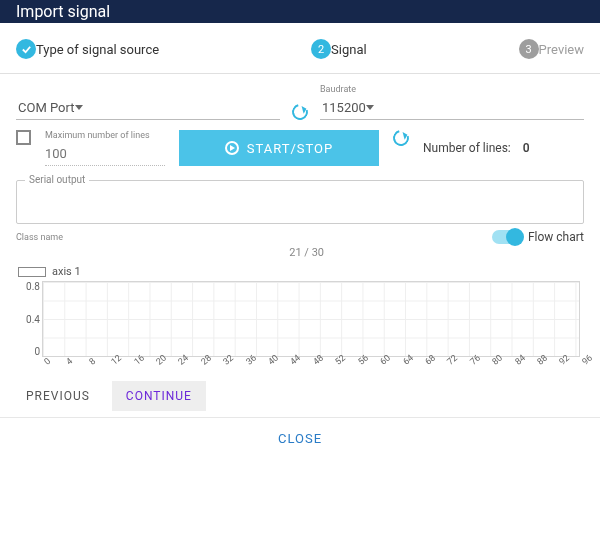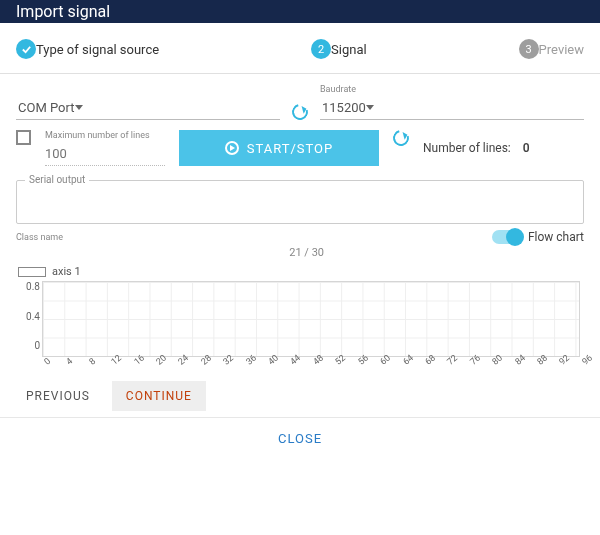--- a/index.html
+++ b/index.html
@@ -37,27 +37,27 @@
 .fieldset-label{position:absolute;top:-7px;left:8px;background:#fff;padding:0 4px;font-size:10px;color:#888}
 .row3{display:flex;align-items:flex-end;gap:30px;margin-bottom:2px}
 .classname{flex:1}
 .toggle-wrap{display:flex;align-items:center;gap:6px;font-size:12px;color:#444}
 .toggle{width:30px;height:14px;background:#a1e1f3;border-radius:8px;position:relative;cursor:pointer}
 .toggle::after{content:"";position:absolute;right:-2px;top:-2px;width:18px;height:18px;background:#33b8e0;border-radius:50%}
 .counter{text-align:right;font-size:11px;color:#888;margin-bottom:6px;padding-right:260px}
 .chart{height:110px;position:relative;margin:0 2px 6px}
 .legend{display:flex;justify-content:flex-start;gap:6px;font-size:11px;color:#555;margin-bottom:4px;align-items:center}
 .legend-box{width:28px;height:10px;border:1px solid #888}
-.yaxis{position:absolute;left:0;top:16px;bottom:24px;width:22px;display:flex;flex-direction:column;justify-content:space-between;font-size:10px;color:#666;text-align:right}
+.yaxis{position:absolute;left:0;top:16px;bottom:18px;width:22px;display:flex;flex-direction:column;justify-content:space-between;font-size:10px;color:#666;text-align:right}
 .plot{position:absolute;left:24px;right:2px;top:16px;bottom:18px;border:1px solid #d5d5d5;background-image:linear-gradient(to right,#eee 1px,transparent 1px),linear-gradient(to bottom,#eee 1px,transparent 1px);background-size:21.3px 25%}
 .xaxis{position:absolute;bottom:-2px;left:24px;right:2px;height:18px;display:flex;justify-content:space-between;font-size:9px;color:#666}
 .xaxis span{transform:rotate(-40deg);transform-origin:top left;display:inline-block;width:0;white-space:nowrap}
 .footer-row{display:flex;gap:12px;margin-top:0;padding-bottom:6px}
 .btn-prev{background:transparent;border:none;font-size:12px;letter-spacing:1px;color:#555;padding:8px 10px;cursor:pointer}
-.btn-cont{background:#eee;border:none;font-size:12px;letter-spacing:1px;color:#c2410c;padding:8px 14px;cursor:pointer}
+.btn-cont{background:#eee;border:none;font-size:12px;letter-spacing:1px;color:#6d28d9;padding:8px 14px;cursor:pointer}
 .close-bar{border-top:1px solid #e7e7e7;text-align:center;padding:10px 0}
 .close-btn{background:transparent;border:none;color:#2a7cc7;font-size:13px;letter-spacing:1px;cursor:pointer}
 </style>
 </head>
 <body>
 
 <div class="header">
   <span>Import signal</span>
 </div>
 

